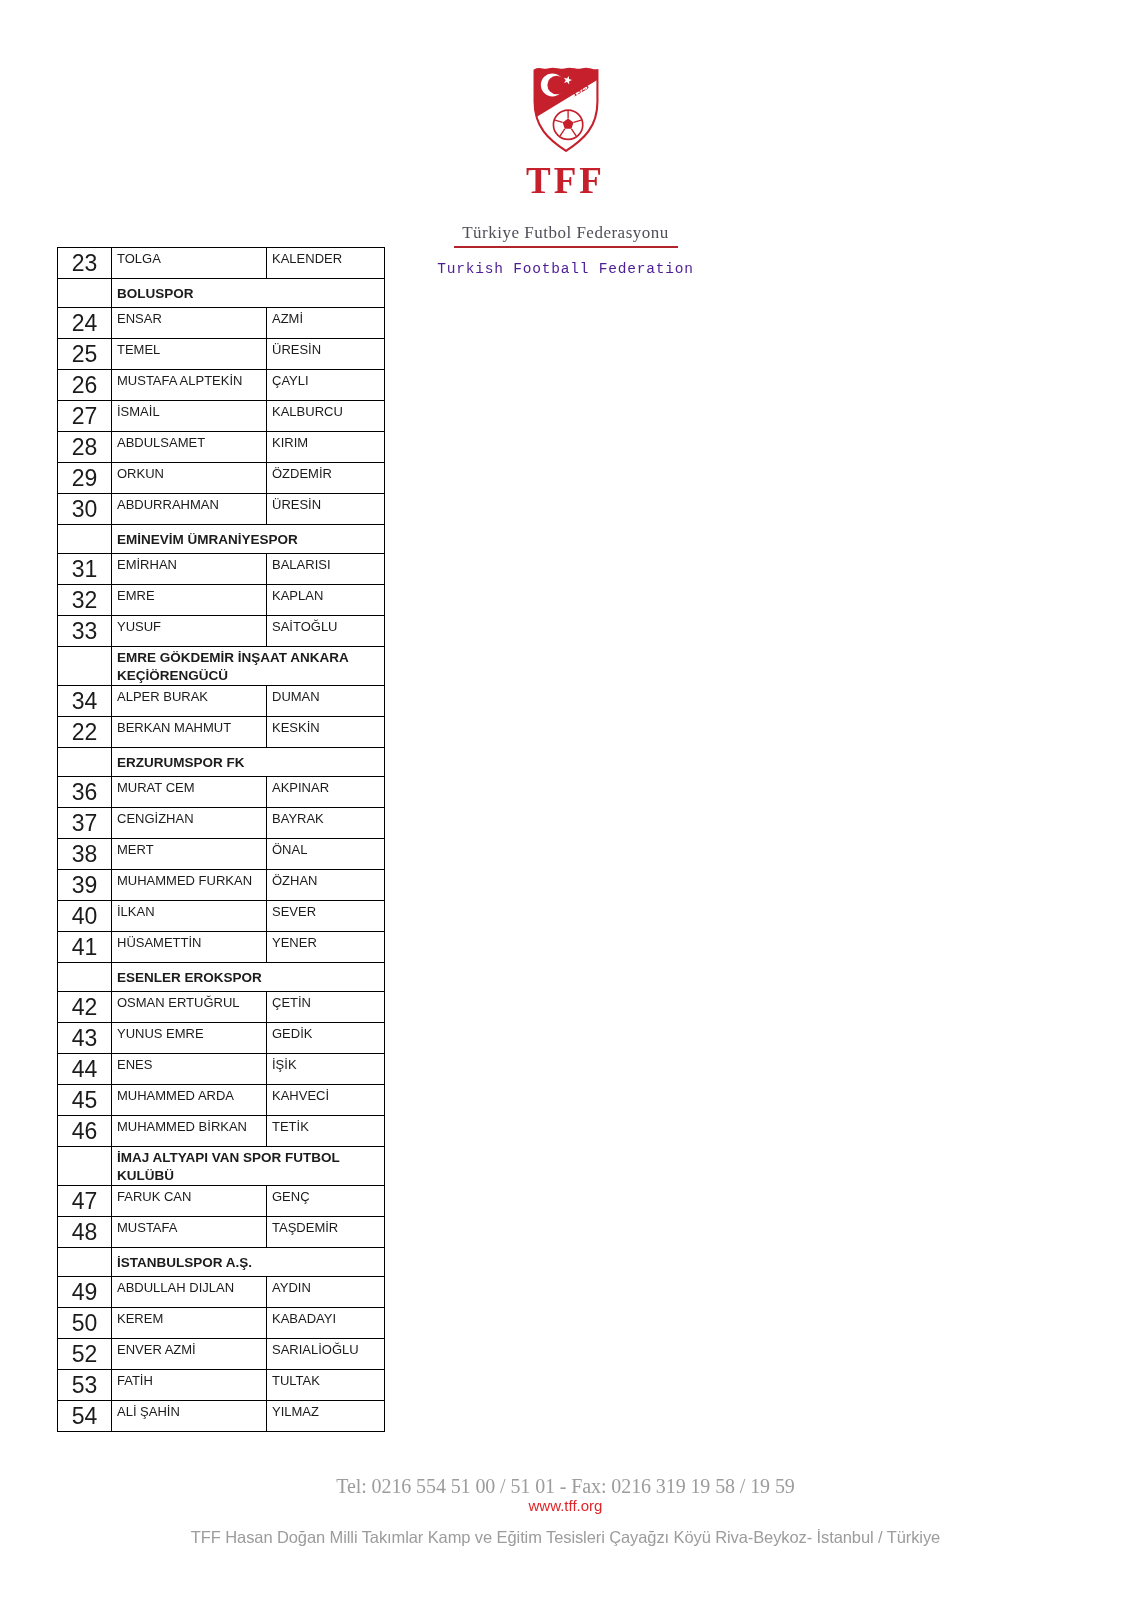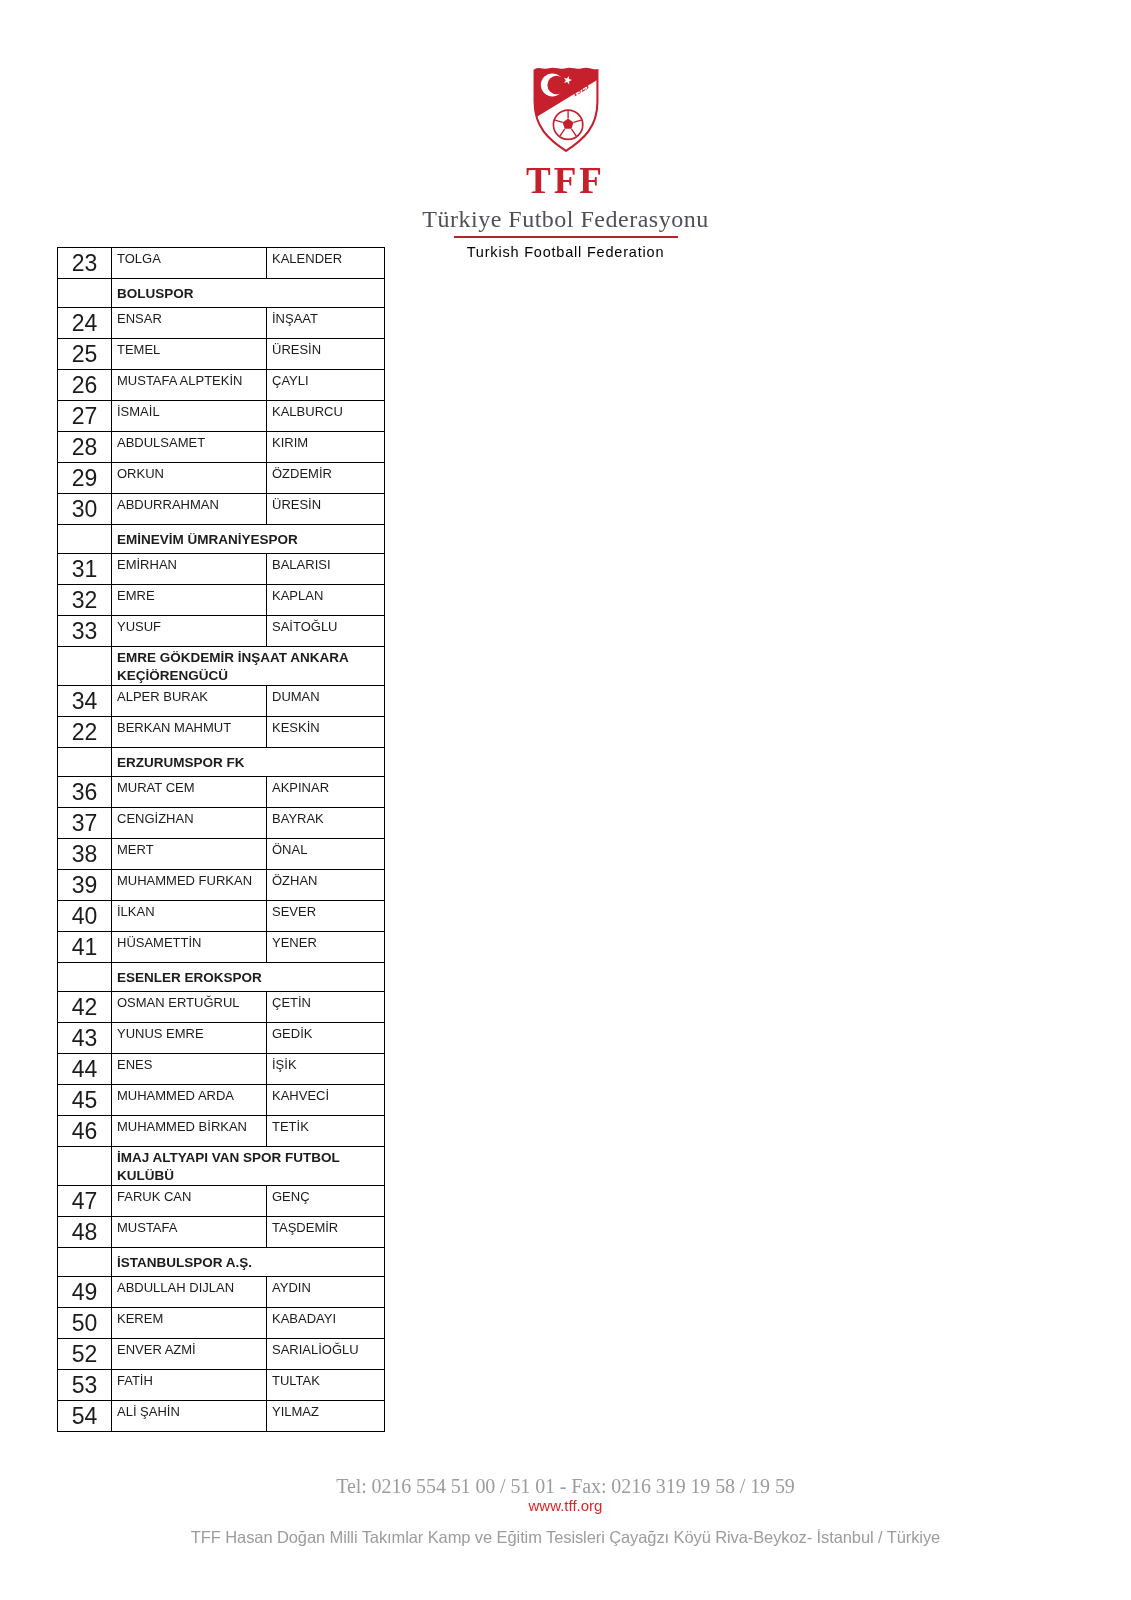--- a/index.html
+++ b/index.html
@@ -8,27 +8,27 @@
     font-family:"Liberation Sans",sans-serif;color:#1b1b1b;
   }
   
   .logo-block{position:absolute;top:64px;left:0;width:100%;display:flex;flex-direction:column;align-items:center;}
   .shield{width:68px;height:88px;display:block;}
   .tff-acronym{
     margin-top:10px;font-family:"Liberation Serif",serif;font-weight:bold;
     font-size:37px;letter-spacing:3px;color:var(--brand-red,#c5202c);line-height:1;
   }
   .fed-name-tr{
-    margin-top:8px;font-family:"Liberation Serif",serif;font-size:24px;
+    margin-top:25px;font-family:"Liberation Serif",serif;font-size:17px;
     color:var(--fed-text,#4f4f59);letter-spacing:.5px;line-height:1;
   }
   .fed-rule{margin-top:5px;width:224px;height:2px;background:var(--rule-red,#b2242c);}
   .fed-name-en{
-    margin-top:7px;font-family:Liberation Sans, sans-serif;font-size:14.5px;
-    color:#000000;letter-spacing:.8px;line-height:1;
+    margin-top:14px;font-family:Liberation Mono, monospace;font-size:14.5px;
+    color:#4c1d95;letter-spacing:.8px;line-height:1;
   }
   
   .roster{position:absolute;left:57px;top:247px;border-collapse:collapse;table-layout:fixed;}
   .roster td{border:1px solid #000;overflow:hidden;}
   .c-no{width:51px;text-align:center;vertical-align:middle;font-size:23px;padding-top:2px;}
   .c-first{width:147px;}
   .c-last{width:110px;}
   .c-first,.c-last{font-size:13px;vertical-align:top;padding:3px 2px 0 5px;white-space:nowrap;}
   .row-player{height:28px;}
   .row-club{height:29px;}
@@ -87,21 +87,21 @@
           <td class="c-first">TOLGA</td>
           <td class="c-last">KALENDER</td>
         </tr>
         <tr class="row-club">
           <td class="c-no"></td>
           <td class="c-club" colspan="2">BOLUSPOR</td>
         </tr>
         <tr class="row-player">
           <td class="c-no">24</td>
           <td class="c-first">ENSAR</td>
-          <td class="c-last">İNŞAAT</td>
+          <td class="c-last">AZMİ</td>
         </tr>
         <tr class="row-player">
           <td class="c-no">25</td>
           <td class="c-first">TEMEL</td>
           <td class="c-last">ÜRESİN</td>
         </tr>
         <tr class="row-player">
           <td class="c-no">26</td>
           <td class="c-first">MUSTAFA ALPTEKİN</td>
           <td class="c-last">ÇAYLI</td>

